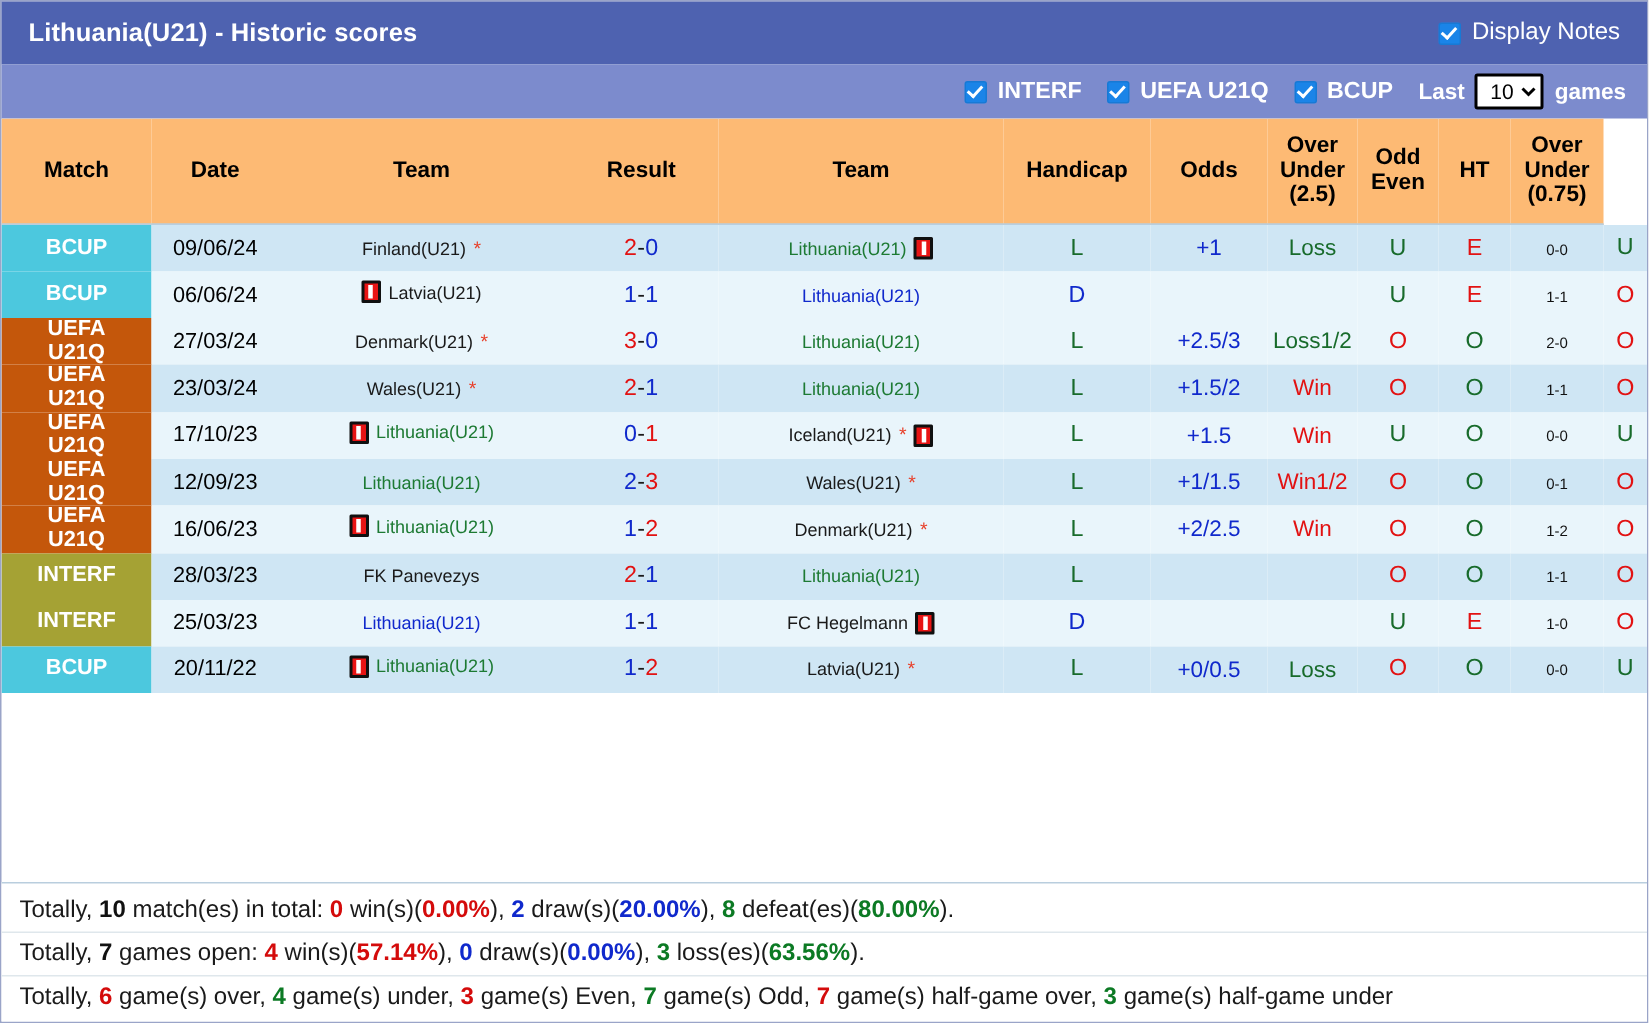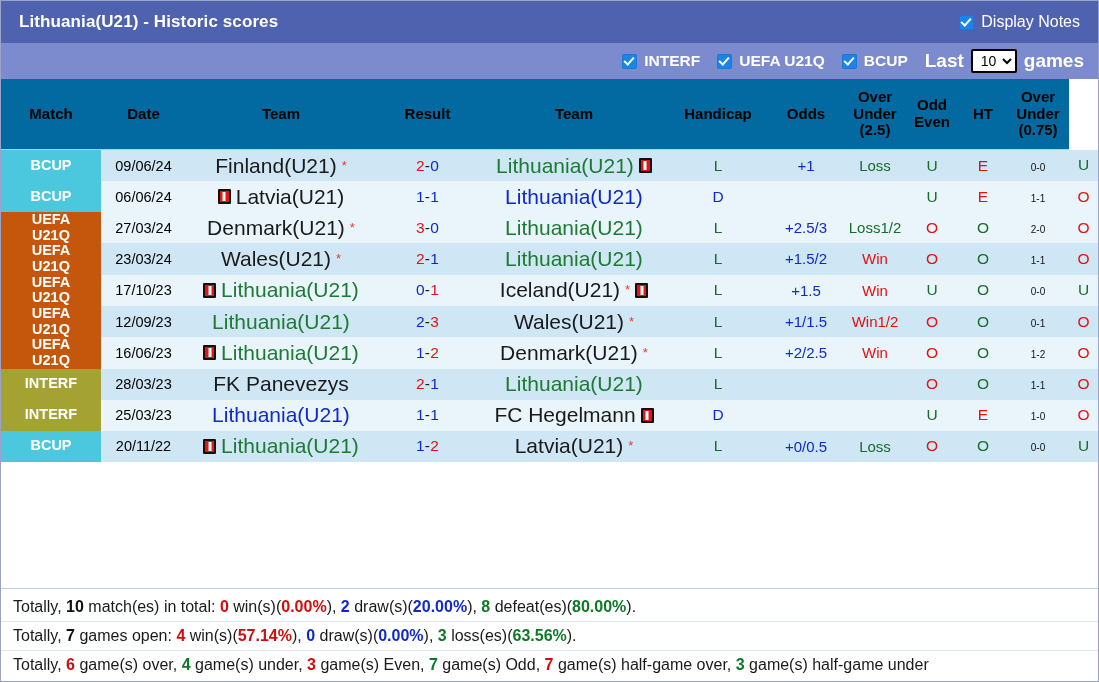--- a/index.html
+++ b/index.html
@@ -40,21 +40,21 @@
     height:36px;flex:0 0 36px;
     background:#7c8bcd;
     display:flex;align-items:center;justify-content:flex-end;
     padding:0 14px 0 0;
     box-sizing:border-box;
     gap:0;
   }
   .filt{display:flex;align-items:center;gap:7px;margin-right:17px;}
   .filt .lbl{color:#ffffff;font-size:15.5px;font-weight:bold;white-space:nowrap;}
   .lastwrap{display:flex;align-items:center;gap:7px;}
-  .lastwrap .lbl{color:#fff;font-size:19px;font-weight:bold;}
+  .lastwrap .lbl{color:#fff;font-size:15px;font-weight:bold;}
   select.games-select{
     font-family:"Liberation Sans", sans-serif;
     font-size:14px;
     padding:1px 2px 1px 4px;
     border:2px solid #000;
     background:#fff;color:#000;
     border-radius:2px;
     height:24px;
     box-sizing:border-box;
   }
@@ -77,21 +77,21 @@
   }
 
   
   .tablewrap{flex:1 1 auto;overflow:hidden;}
   table.scores{
     width:100%;border-collapse:collapse;table-layout:fixed;
     font-size:14.5px;
   }
   table.scores th{
     font-size:15px;font-weight:bold;color:#000;
-    background:#0369a1;
+    background:#fdba74;
     padding:6px 2px;
     border-bottom:1px solid #b9cede;
     vertical-align:middle;
     line-height:1.12;
     height:58px;
   }
   table.scores td{
     padding:0;height:31px;
     vertical-align:middle;
     text-align:center;
@@ -112,21 +112,21 @@
   td.badge.interf{background:#a5a234 !important;}
   td.badge.empty{background:#e9f5fb !important;}
   td.teamL{text-align:center;}
   td.teamR{text-align:center;}
   td.note{
     text-align:center;font-size:15px;color:#111;
     height:32px;
   }
 
   .tm{display:inline-flex;align-items:center;gap:5px;justify-content:center;}
-  .tm-name{font-size:21px;}
+  .tm-name{font-size:12px;}
   .c-black{color:#1a1a1a;}
   .c-green{color:#1d7a33;}
   .c-blue{color:#1029cc;}
   .c-red{color:#e21212;}
   .c-darkgreen{color:#186b2b;}
   .star{color:#e8402a;font-size:13px;vertical-align:super;line-height:0;}
 
   
   .cardicon{
     display:inline-block;width:13px;height:15px;

